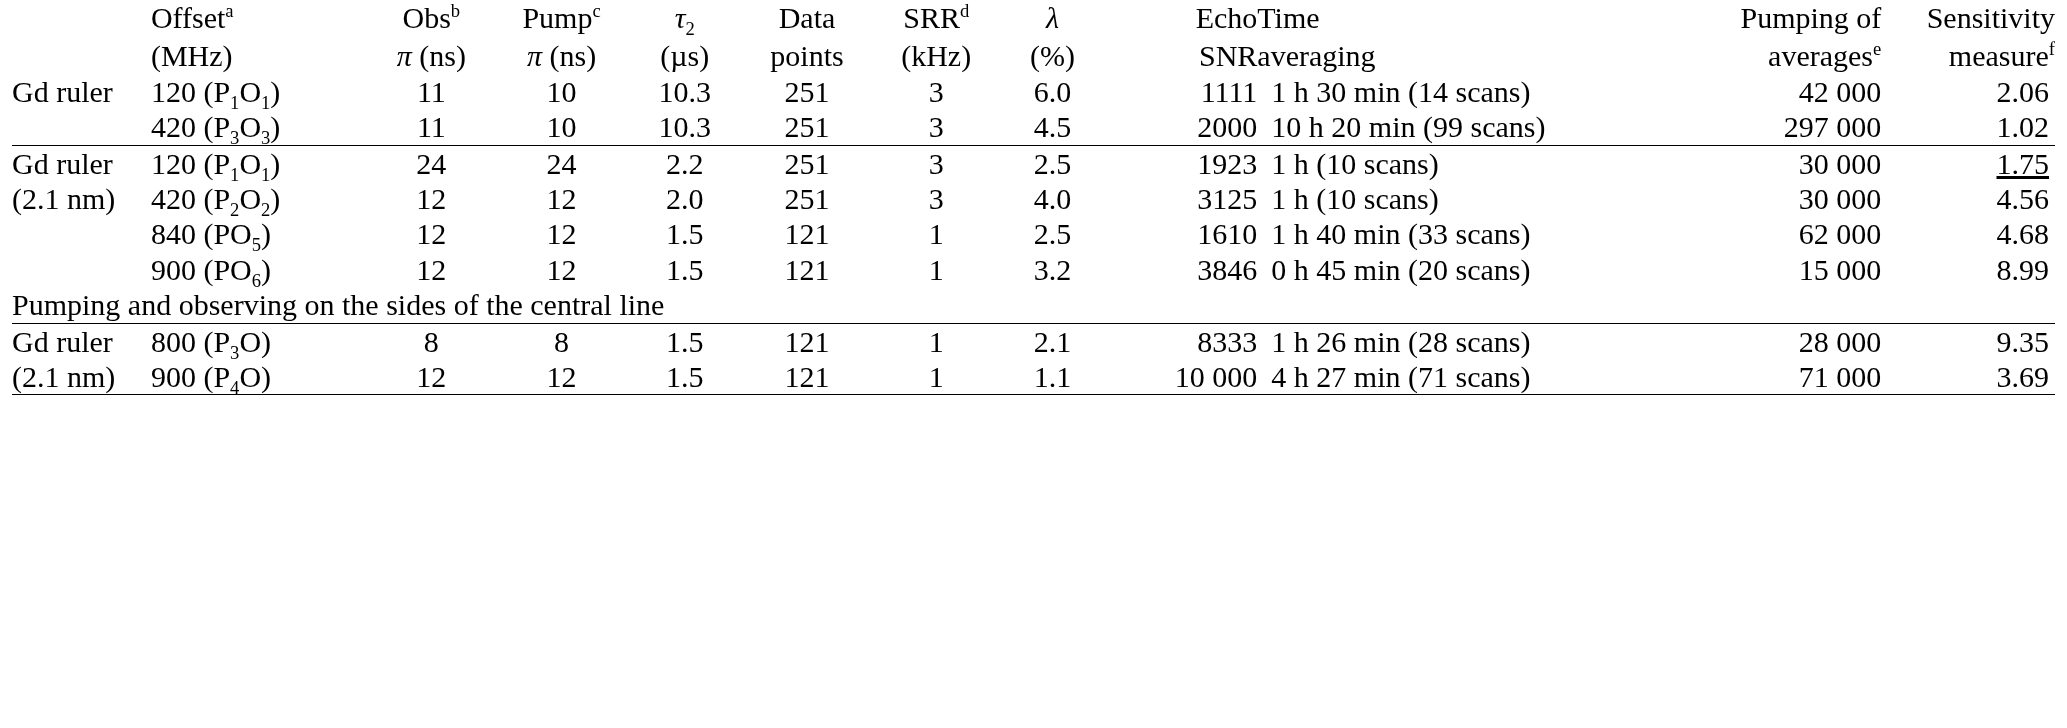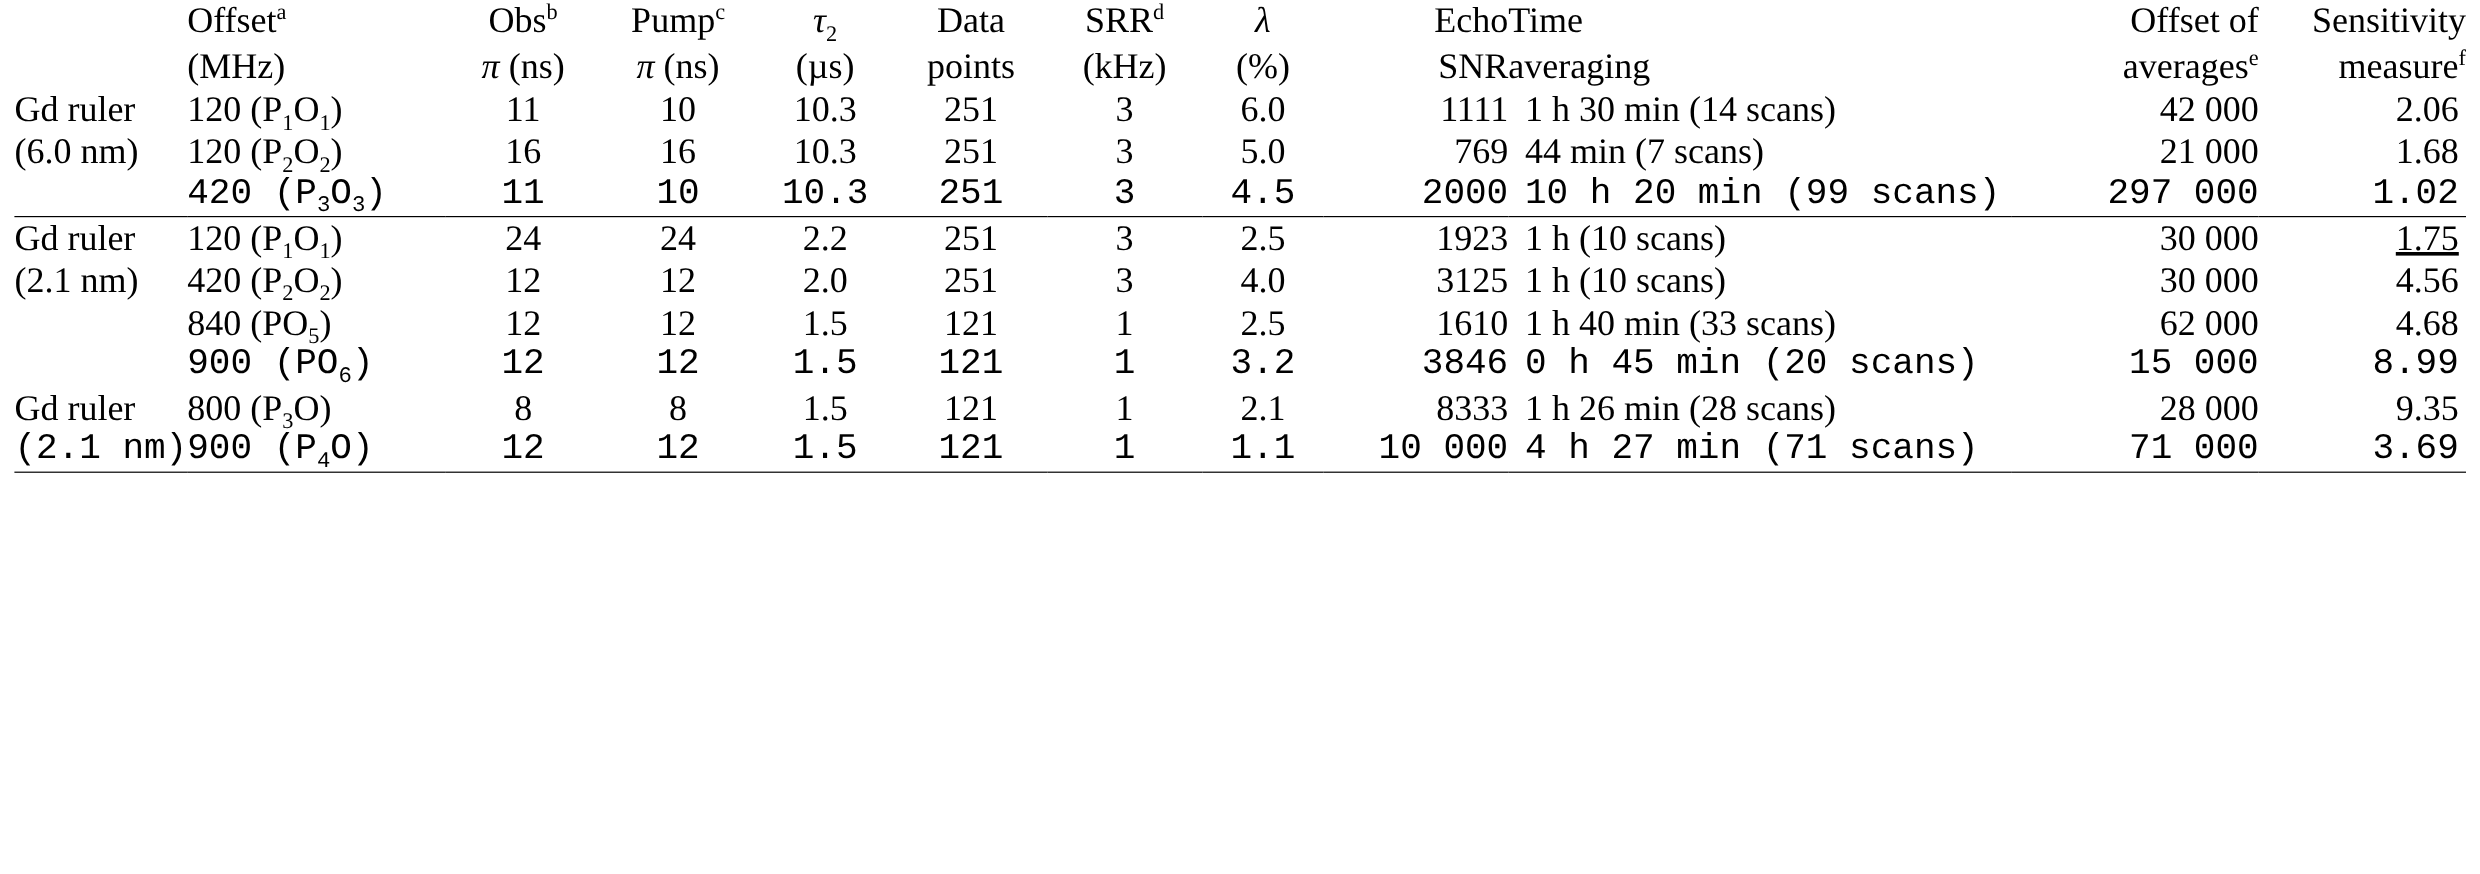--- a/index.html
+++ b/index.html
@@ -68,21 +68,21 @@
   col.c8 { width: 156px; }
   col.c9 { width: 420px; }
   col.c10 { width: 210px; }
   col.c11 { width: 175px; }
 
   sup { font-size: 0.62em; vertical-align: super; line-height: 0; }
   sub { font-size: 0.62em; vertical-align: sub; line-height: 0; }
   .ital { font-style: italic; }
   .offs-pad { padding-left: 6px; margin-top: 14px; }
   .rowgap-top td { padding-top: 12px; }
-  .rowgap-bot td { padding-bottom: 12px; font-family: Liberation Mono, monospace; }
+  .rowgap-bot td { padding-bottom: 12px; }
   .tcell-right { padding-right: 6px; }
 </style>
 </head>
 <body>
 
 <div class="table-wrap">
   <table class="sci">
     <colgroup>
       <col class="c0">
         <col class="c1">
@@ -130,21 +130,21 @@
           </th>
           <th class="hdr-cell c-right">
             <span class="hdr-line l1">Echo</span>
             <span class="hdr-line">SNR</span>
           </th>
           <th class="hdr-cell c-left">
             <span class="hdr-line l1">Time</span>
             <span class="hdr-line">averaging</span>
           </th>
           <th class="hdr-cell c-right">
-            <span class="hdr-line l1">Offset of</span>
+            <span class="hdr-line l1">Pumping of</span>
             <span class="hdr-line">averages<sup>e</sup></span>
           </th>
           <th class="hdr-cell c-right tcell-right">
             <span class="hdr-line l1">Sensitivity</span>
             <span class="hdr-line">measure<sup>f</sup></span>
           </th>
         </tr>
         <tr class="data-row rowgap-top">
           <td class="data-cell c-left first-pad">Gd ruler</td>
           <td class="data-cell c-left offs-pad">120 (P<sub>1</sub>O<sub>1</sub>)</td>
@@ -152,34 +152,20 @@
           <td class="data-cell c-center">10</td>
           <td class="data-cell c-center">10.3</td>
           <td class="data-cell c-center">251</td>
           <td class="data-cell c-center">3</td>
           <td class="data-cell c-center">6.0</td>
           <td class="data-cell c-right">1111</td>
           <td class="data-cell c-left" style="padding-left:14px;">1 h 30 min (14 scans)</td>
           <td class="data-cell c-right">42 000</td>
           <td class="data-cell c-right" style="padding-right:6px;">2.06</td>
         </tr>
-        <tr class="data-row">
-          <td class="data-cell c-left first-pad">(6.0 nm)</td>
-          <td class="data-cell c-left offs-pad">120 (P<sub>2</sub>O<sub>2</sub>)</td>
-          <td class="data-cell c-center">16</td>
-          <td class="data-cell c-center">16</td>
-          <td class="data-cell c-center">10.3</td>
-          <td class="data-cell c-center">251</td>
-          <td class="data-cell c-center">3</td>
-          <td class="data-cell c-center">5.0</td>
-          <td class="data-cell c-right">769</td>
-          <td class="data-cell c-left" style="padding-left:14px;">44 min (7 scans)</td>
-          <td class="data-cell c-right">21 000</td>
-          <td class="data-cell c-right" style="padding-right:6px;">1.68</td>
-        </tr>
         <tr class="data-row rowgap-bot">
           <td class="data-cell c-left first-pad"></td>
           <td class="data-cell c-left offs-pad">420 (P<sub>3</sub>O<sub>3</sub>)</td>
           <td class="data-cell c-center">11</td>
           <td class="data-cell c-center">10</td>
           <td class="data-cell c-center">10.3</td>
           <td class="data-cell c-center">251</td>
           <td class="data-cell c-center">3</td>
           <td class="data-cell c-center">4.5</td>
           <td class="data-cell c-right">2000</td>
@@ -239,20 +225,23 @@
           <td class="data-cell c-center">12</td>
           <td class="data-cell c-center">1.5</td>
           <td class="data-cell c-center">121</td>
           <td class="data-cell c-center">1</td>
           <td class="data-cell c-center">3.2</td>
           <td class="data-cell c-right">3846</td>
           <td class="data-cell c-left" style="padding-left:14px;">0 h 45 min (20 scans)</td>
           <td class="data-cell c-right">15 000</td>
           <td class="data-cell c-right" style="padding-right:6px;">8.99</td>
         </tr>
+        <tr class="rule-mid">
+          <td class="sec-cell" colspan="12">Pumping and observing on the sides of the central line</td>
+        </tr>
         <tr class="data-row rowgap-top">
           <td class="data-cell c-left first-pad">Gd ruler</td>
           <td class="data-cell c-left offs-pad">800 (P<sub>3</sub>O)</td>
           <td class="data-cell c-center">8</td>
           <td class="data-cell c-center">8</td>
           <td class="data-cell c-center">1.5</td>
           <td class="data-cell c-center">121</td>
           <td class="data-cell c-center">1</td>
           <td class="data-cell c-center">2.1</td>
           <td class="data-cell c-right">8333</td>

